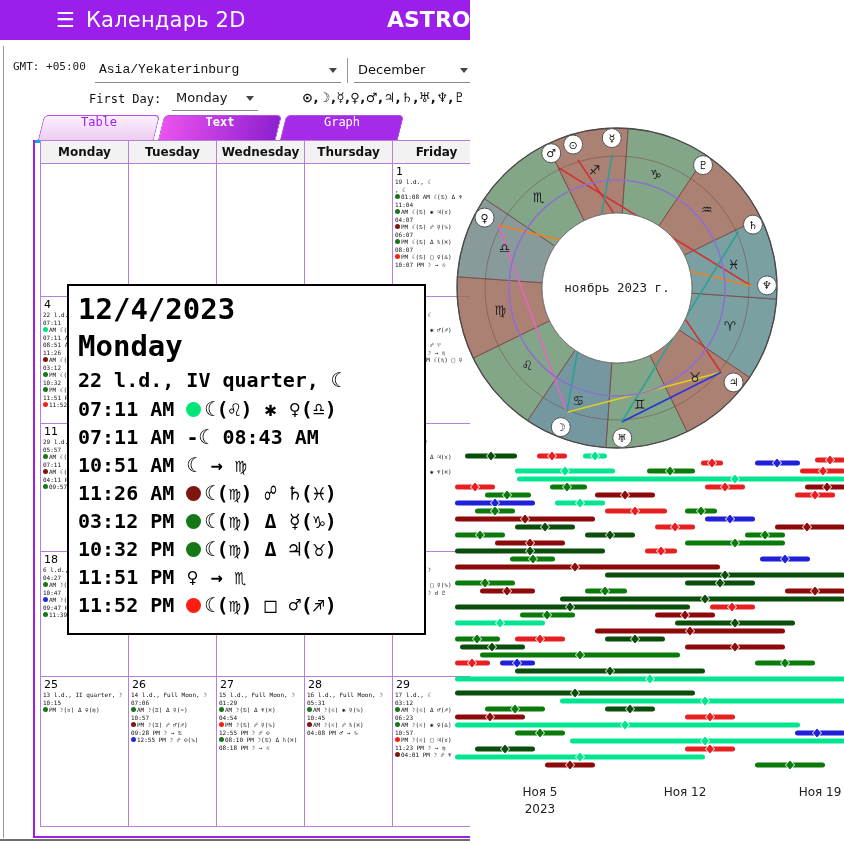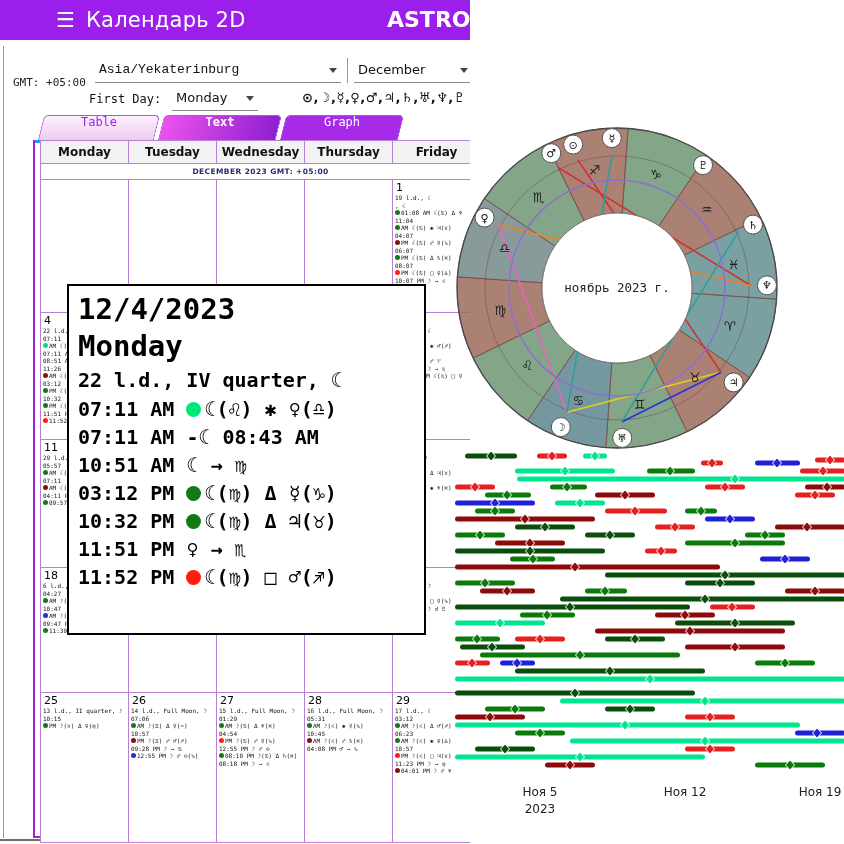--- a/index.html
+++ b/index.html
@@ -9,21 +9,21 @@
   
   .app{position:absolute;left:0;top:0;width:470px;height:844px;overflow:hidden;background:#fff;}
   .appbar{position:absolute;left:0;top:0;width:470px;height:40px;background:#9c1eeb;color:#fff;}
   .appbar .menu{position:absolute;left:56px;top:8px;font-size:21px;cursor:pointer;}
   .appbar .title{position:absolute;left:86px;top:8px;font-size:21px;letter-spacing:.2px;}
   .appbar .brand{position:absolute;left:387px;top:7px;font-size:22px;font-weight:bold;white-space:nowrap;}
   .winline-left{position:absolute;left:3px;top:46px;width:1px;height:792px;background:#9a9a9a;}
   .winline-bottom{position:absolute;left:0;top:839px;width:470px;height:2px;background:#6e6e6e;}
 
   
-  .gmt{position:absolute;left:13px;top:76px;font:11px "DejaVu Sans Mono",monospace;color:#222;white-space:pre;}
+  .gmt{position:absolute;left:13px;top:60px;font:11px "DejaVu Sans Mono",monospace;color:#222;white-space:pre;}
   .uselect{position:absolute;height:24px;border-bottom:1px solid #8a8a8a;font-size:13px;color:#111;
            cursor:pointer;}
   .uselect .val{position:absolute;left:4px;top:4px;white-space:nowrap;}
   .chev{position:absolute;right:4px;top:10px;width:0;height:0;
         border-left:4px solid transparent;border-right:4px solid transparent;border-top:5px solid #444;}
   .tz{left:95px;top:58px;width:246px;font-family:Liberation Mono, monospace;}
   .mon{left:354px;top:58px;width:118px;}
   .vdiv{position:absolute;left:347px;top:58px;width:1px;height:25px;background:#9a9a9a;}
   .fdlabel{position:absolute;left:89px;top:92px;font:12px "DejaVu Sans Mono",monospace;color:#111;white-space:pre;}
   .fd{left:172px;top:86px;width:86px;}
@@ -133,23 +133,20 @@
           <col style="width:88px">
         </colgroup>
       <thead>
         <tr>
           <th>Monday</th>
           <th>Tuesday</th>
           <th>Wednesday</th>
           <th>Thursday</th>
           <th>Friday</th>
         </tr>
-        <tr>
-          <td class="caption" colspan="5">DECEMBER 2023 GMT: +05:00</td>
-        </tr>
       </thead>
       <tbody>
           <tr style="height: 133px;">
             <td class="day"></td>
             <td class="day"></td>
             <td class="day"></td>
             <td class="day"></td>
             <td class="day">
               <div class="cdate">1</div>
               <div class="cline">19 l.d., ☾</div>
@@ -343,20 +340,21 @@
     </table>
 
     <div class="tooltip">
       <div class="tt-big">12/4/2023</div>
       <div class="tt-big">Monday</div>
       <div class="tt-sum">22 l.d., IV quarter, ☾</div>
       <div>
           <div class="tt-evt"><span>07:11 AM </span><span class="tt-dot" style="background: rgb(0, 230, 118);"></span><span>☾(♌) ✱ ♀(♎)</span></div>
           <div class="tt-evt"><span>07:11 AM </span><span>-☾ 08:43 AM</span></div>
           <div class="tt-evt"><span>10:51 AM </span><span>☾ → ♍</span></div>
+          <div class="tt-evt"><span>11:26 AM </span><span class="tt-dot" style="background: rgb(126, 21, 14);"></span><span>☾(♍) ☍ ♄(♓)</span></div>
           <div class="tt-evt"><span>03:12 PM </span><span class="tt-dot" style="background: rgb(20, 120, 20);"></span><span>☾(♍) Δ ☿(♑)</span></div>
           <div class="tt-evt"><span>10:32 PM </span><span class="tt-dot" style="background: rgb(20, 120, 20);"></span><span>☾(♍) Δ ♃(♉)</span></div>
           <div class="tt-evt"><span>11:51 PM </span><span>♀ → ♏</span></div>
           <div class="tt-evt"><span>11:52 PM </span><span class="tt-dot" style="background: rgb(255, 29, 18);"></span><span>☾(♍) □ ♂(♐)</span></div>
         </div>
     </div>
   </div>
 
   <div class="wheel-panel"><svg width="334" height="334" viewBox="0 0 334 334">
         <path d="M326.6102480415719 178.16103579906004 A160 160 0 0 1 299.64601160880665 256.4708645553195 L229.17781794162812 208.939467760306 A75 75 0 0 0 241.8173037694868 172.2317355308094 Z" fill="#638f91" fill-opacity="0.85" stroke="#7a4646" stroke-width="0.8"></path>

